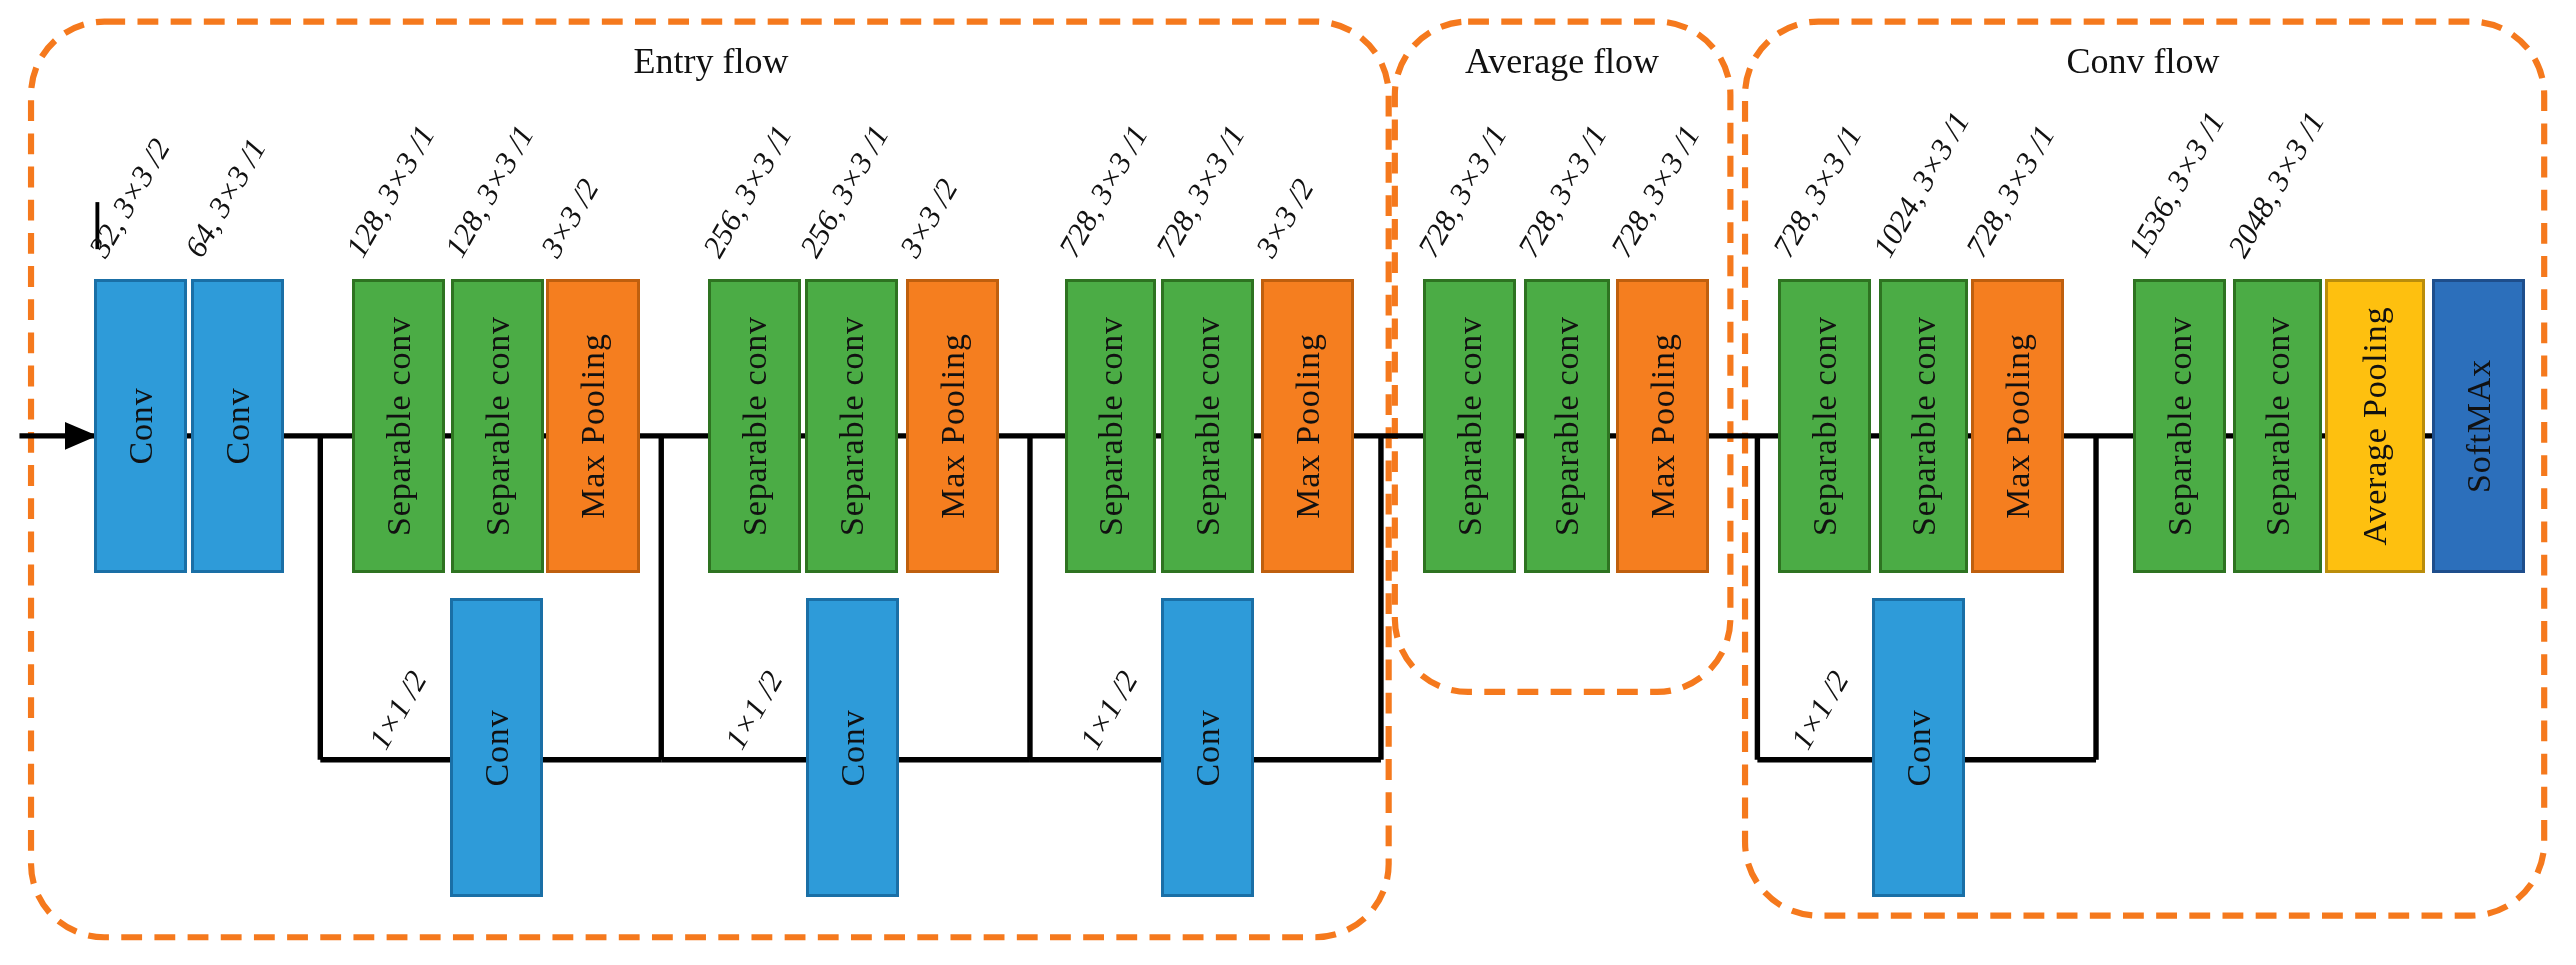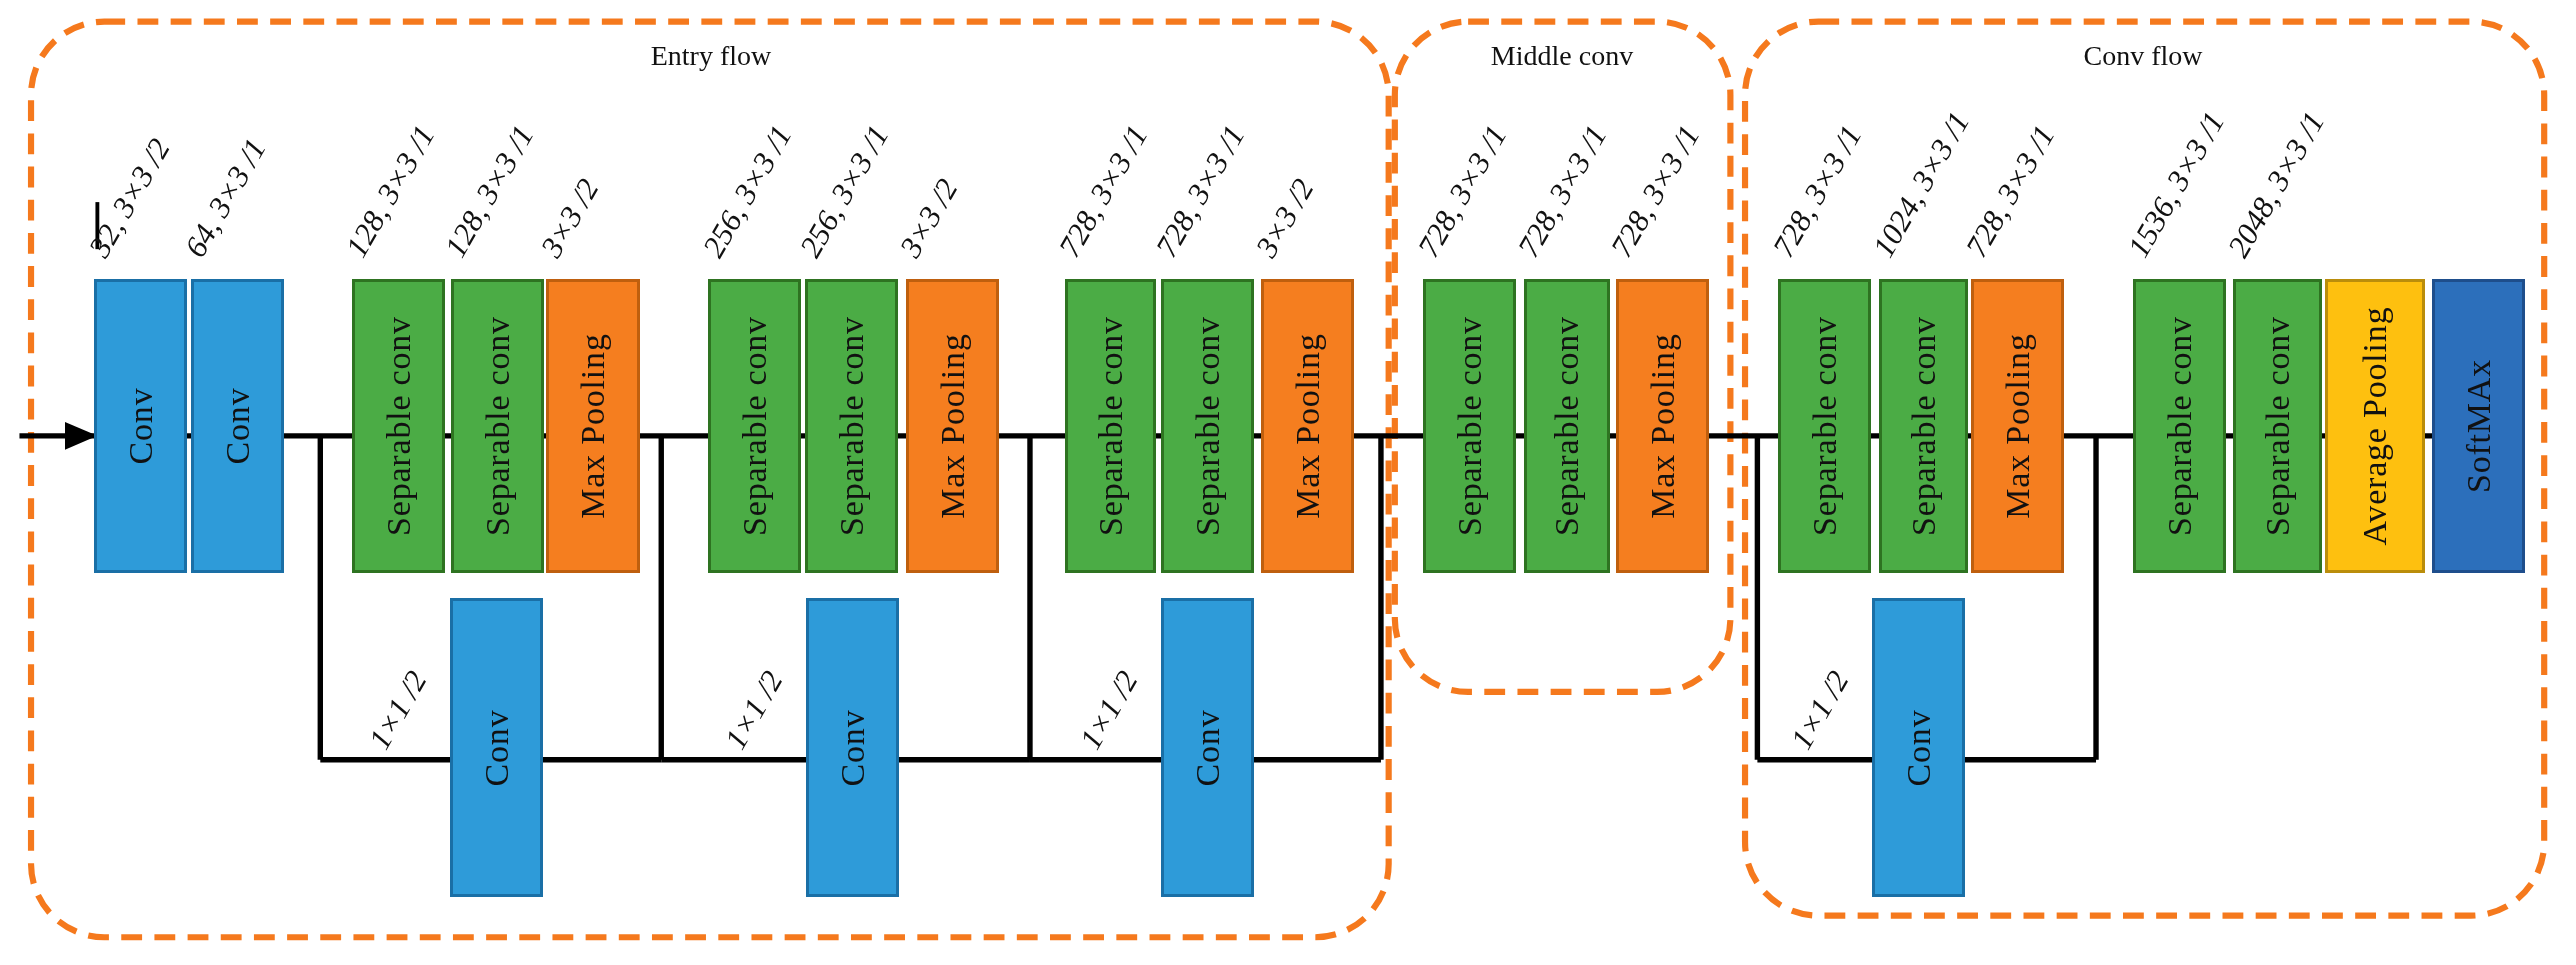--- a/index.html
+++ b/index.html
@@ -8,21 +8,21 @@
     width:2576px;height:965px;
     background:#ffffff;
     font-family:"Liberation Serif","DejaVu Serif",serif;
     overflow:hidden;
   }
   #wires{position:absolute;left:0;top:0;width:2576px;height:965px;}
   .flow-title{
     position:absolute;
     top:40px;
     transform:translateX(-50%);
-    font-size:28px;
+    font-size:36px;
     color:#111;
     white-space:nowrap;
   }
   .block{
     position:absolute;
     box-sizing:border-box;
     border:3.1px solid #000;
   }
   .block .vtext{
     position:absolute;
@@ -62,21 +62,21 @@
       <line x1="2278" y1="565" x2="2278" y2="985" stroke="#000000" stroke-width="7"></line>
       <line x1="2717" y1="565" x2="2717" y2="985" stroke="#000000" stroke-width="7"></line>
       <line x1="415" y1="985" x2="857" y2="985" stroke="#000000" stroke-width="7"></line>
       <line x1="857" y1="985" x2="1335" y2="985" stroke="#000000" stroke-width="7"></line>
       <line x1="1335" y1="985" x2="1790" y2="985" stroke="#000000" stroke-width="7"></line>
       <line x1="2278" y1="985" x2="2717" y2="985" stroke="#000000" stroke-width="7"></line>
       <line x1="126" y1="262" x2="126" y2="323" stroke="#000000" stroke-width="5"></line>
     </svg>
 
   <div class="flow-title" style="left:711px">Entry flow</div>
-  <div class="flow-title" style="left:1562px">Middle conv</div>
+  <div class="flow-title" style="left:1562px">Average flow</div>
   <div class="flow-title" style="left:2143px">Conv flow</div>
 
   <div id="blocks">
       <div class="block" style="left: 94px; top: 279px; width: 93px; height: 294px; background: rgb(46, 155, 217); border-color: rgb(26, 111, 166);">
         <span class="vtext">Conv</span>
       </div>
       <div class="spec-label" style="left: 110px; top: 231px;">32, 3×3 /2</div>
       <div class="block" style="left: 191px; top: 279px; width: 93px; height: 294px; background: rgb(46, 155, 217); border-color: rgb(26, 111, 166);">
         <span class="vtext">Conv</span>
       </div>

